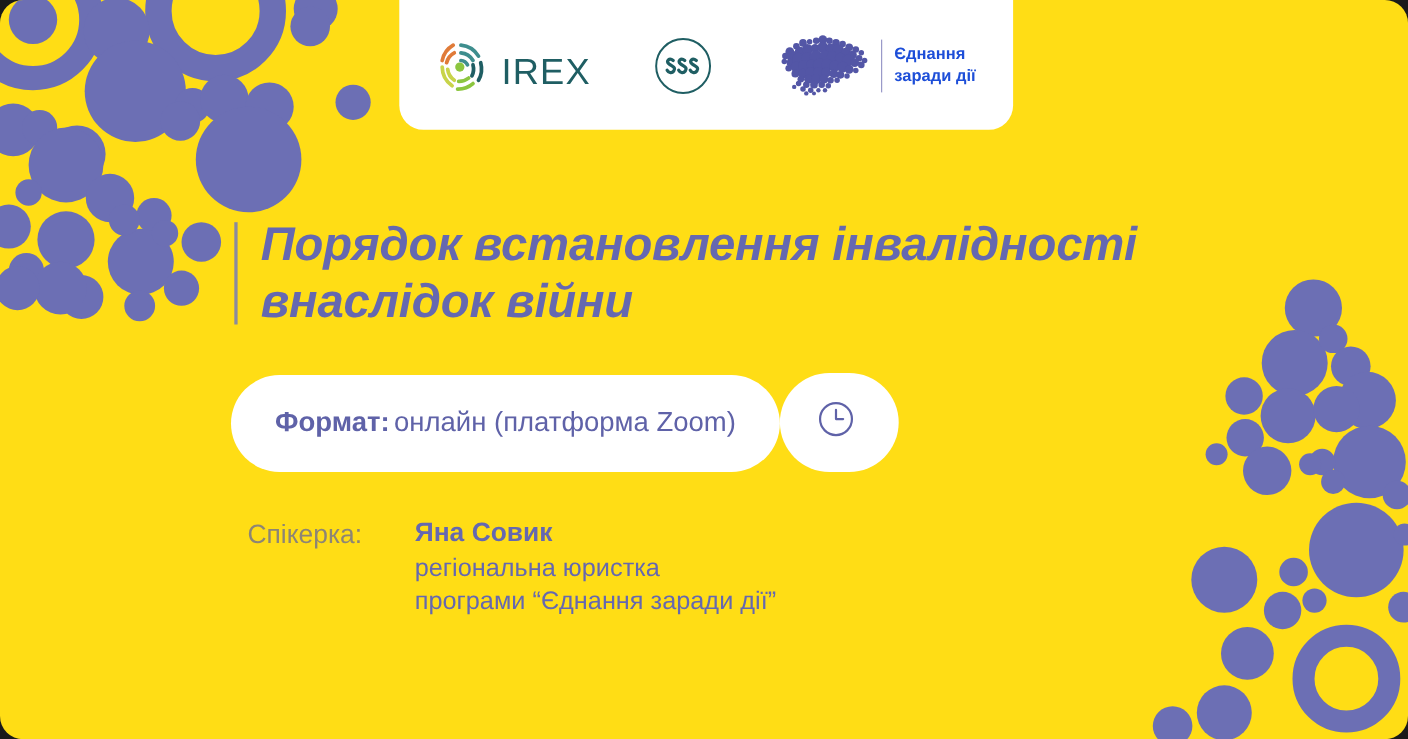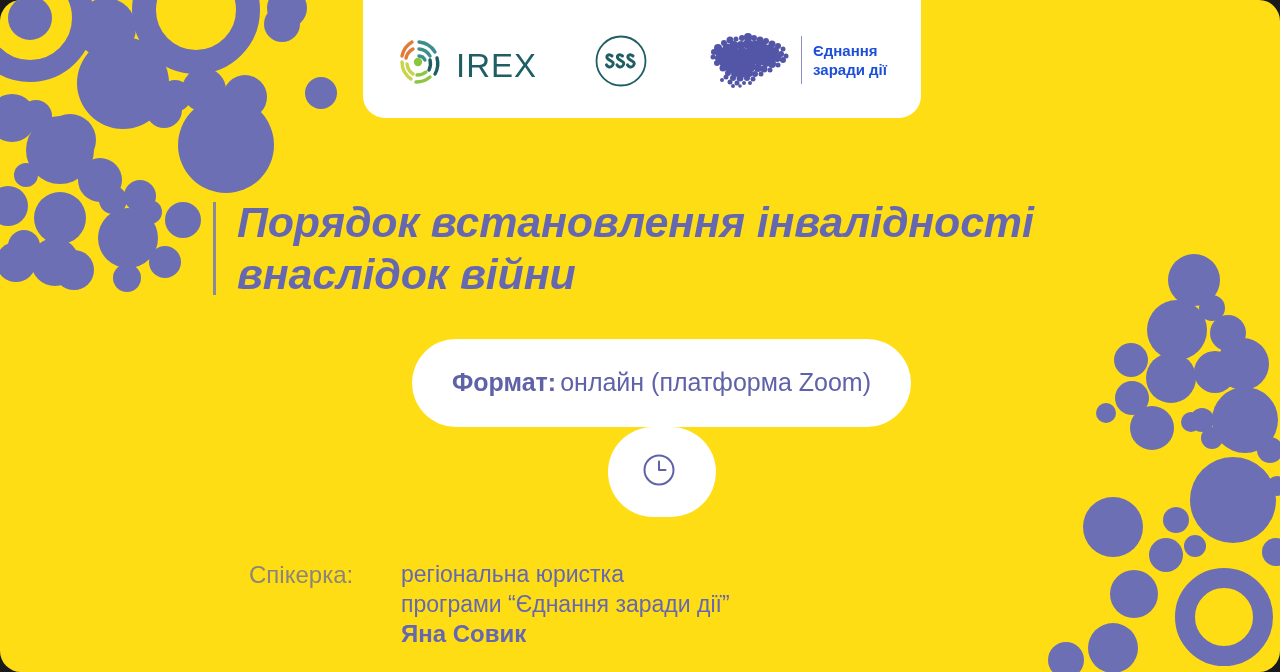--- a/index.html
+++ b/index.html
@@ -109,23 +109,22 @@
     font-size: 43px;
     line-height: 1.22;
     font-weight: 700;
     color: #6568B0;
     letter-spacing: -0.2px;
   }
 
   
   #pills {
     display: flex;
-    align-items: center;
+    align-items: flex-end;
     margin-left: -3px;
-    flex-direction: column;
   }
   .pill {
     background: #FFFFFF;
     border-radius: 48px;
     display: flex;
     align-items: center;
   }
   #pill-format {
     height: 88px;
     padding: 0 40px;
@@ -146,21 +145,21 @@
     line-height: 1.22;
     color: #5F62A8;
     font-weight: 400;
     white-space: pre-line;
   }
 
   
   #speaker {
     display: flex;
     margin-top: 42px;
-    margin-left: 36px;
+    margin-left: 12px;
   }
   #speaker-label {
     font-size: 24px;
     color: #8d8575;
     padding-top: 2px;
     min-width: 152px;
   }
   #speaker-name {
     font-size: 24px;
     font-weight: 700;
@@ -390,20 +389,20 @@
             <path d="M17 8.5 V17 H23.5" fill="none" stroke="#5F62A8" stroke-width="2" stroke-linecap="round" stroke-linejoin="round"></path>
           </svg>
         </span>
       </div>
 
     </div>
 
     <div id="speaker">
       <div id="speaker-label">Спікерка:</div>
       <div>
+        <div id="speaker-name">Яна Совик</div>
         <div id="speaker-role">регіональна юристка
 програми “Єднання заради дії”</div>
-        <div id="speaker-name">Яна Совик</div>
       </div>
     </div>
 
   </div>
 </div>
 
 </body></html>

